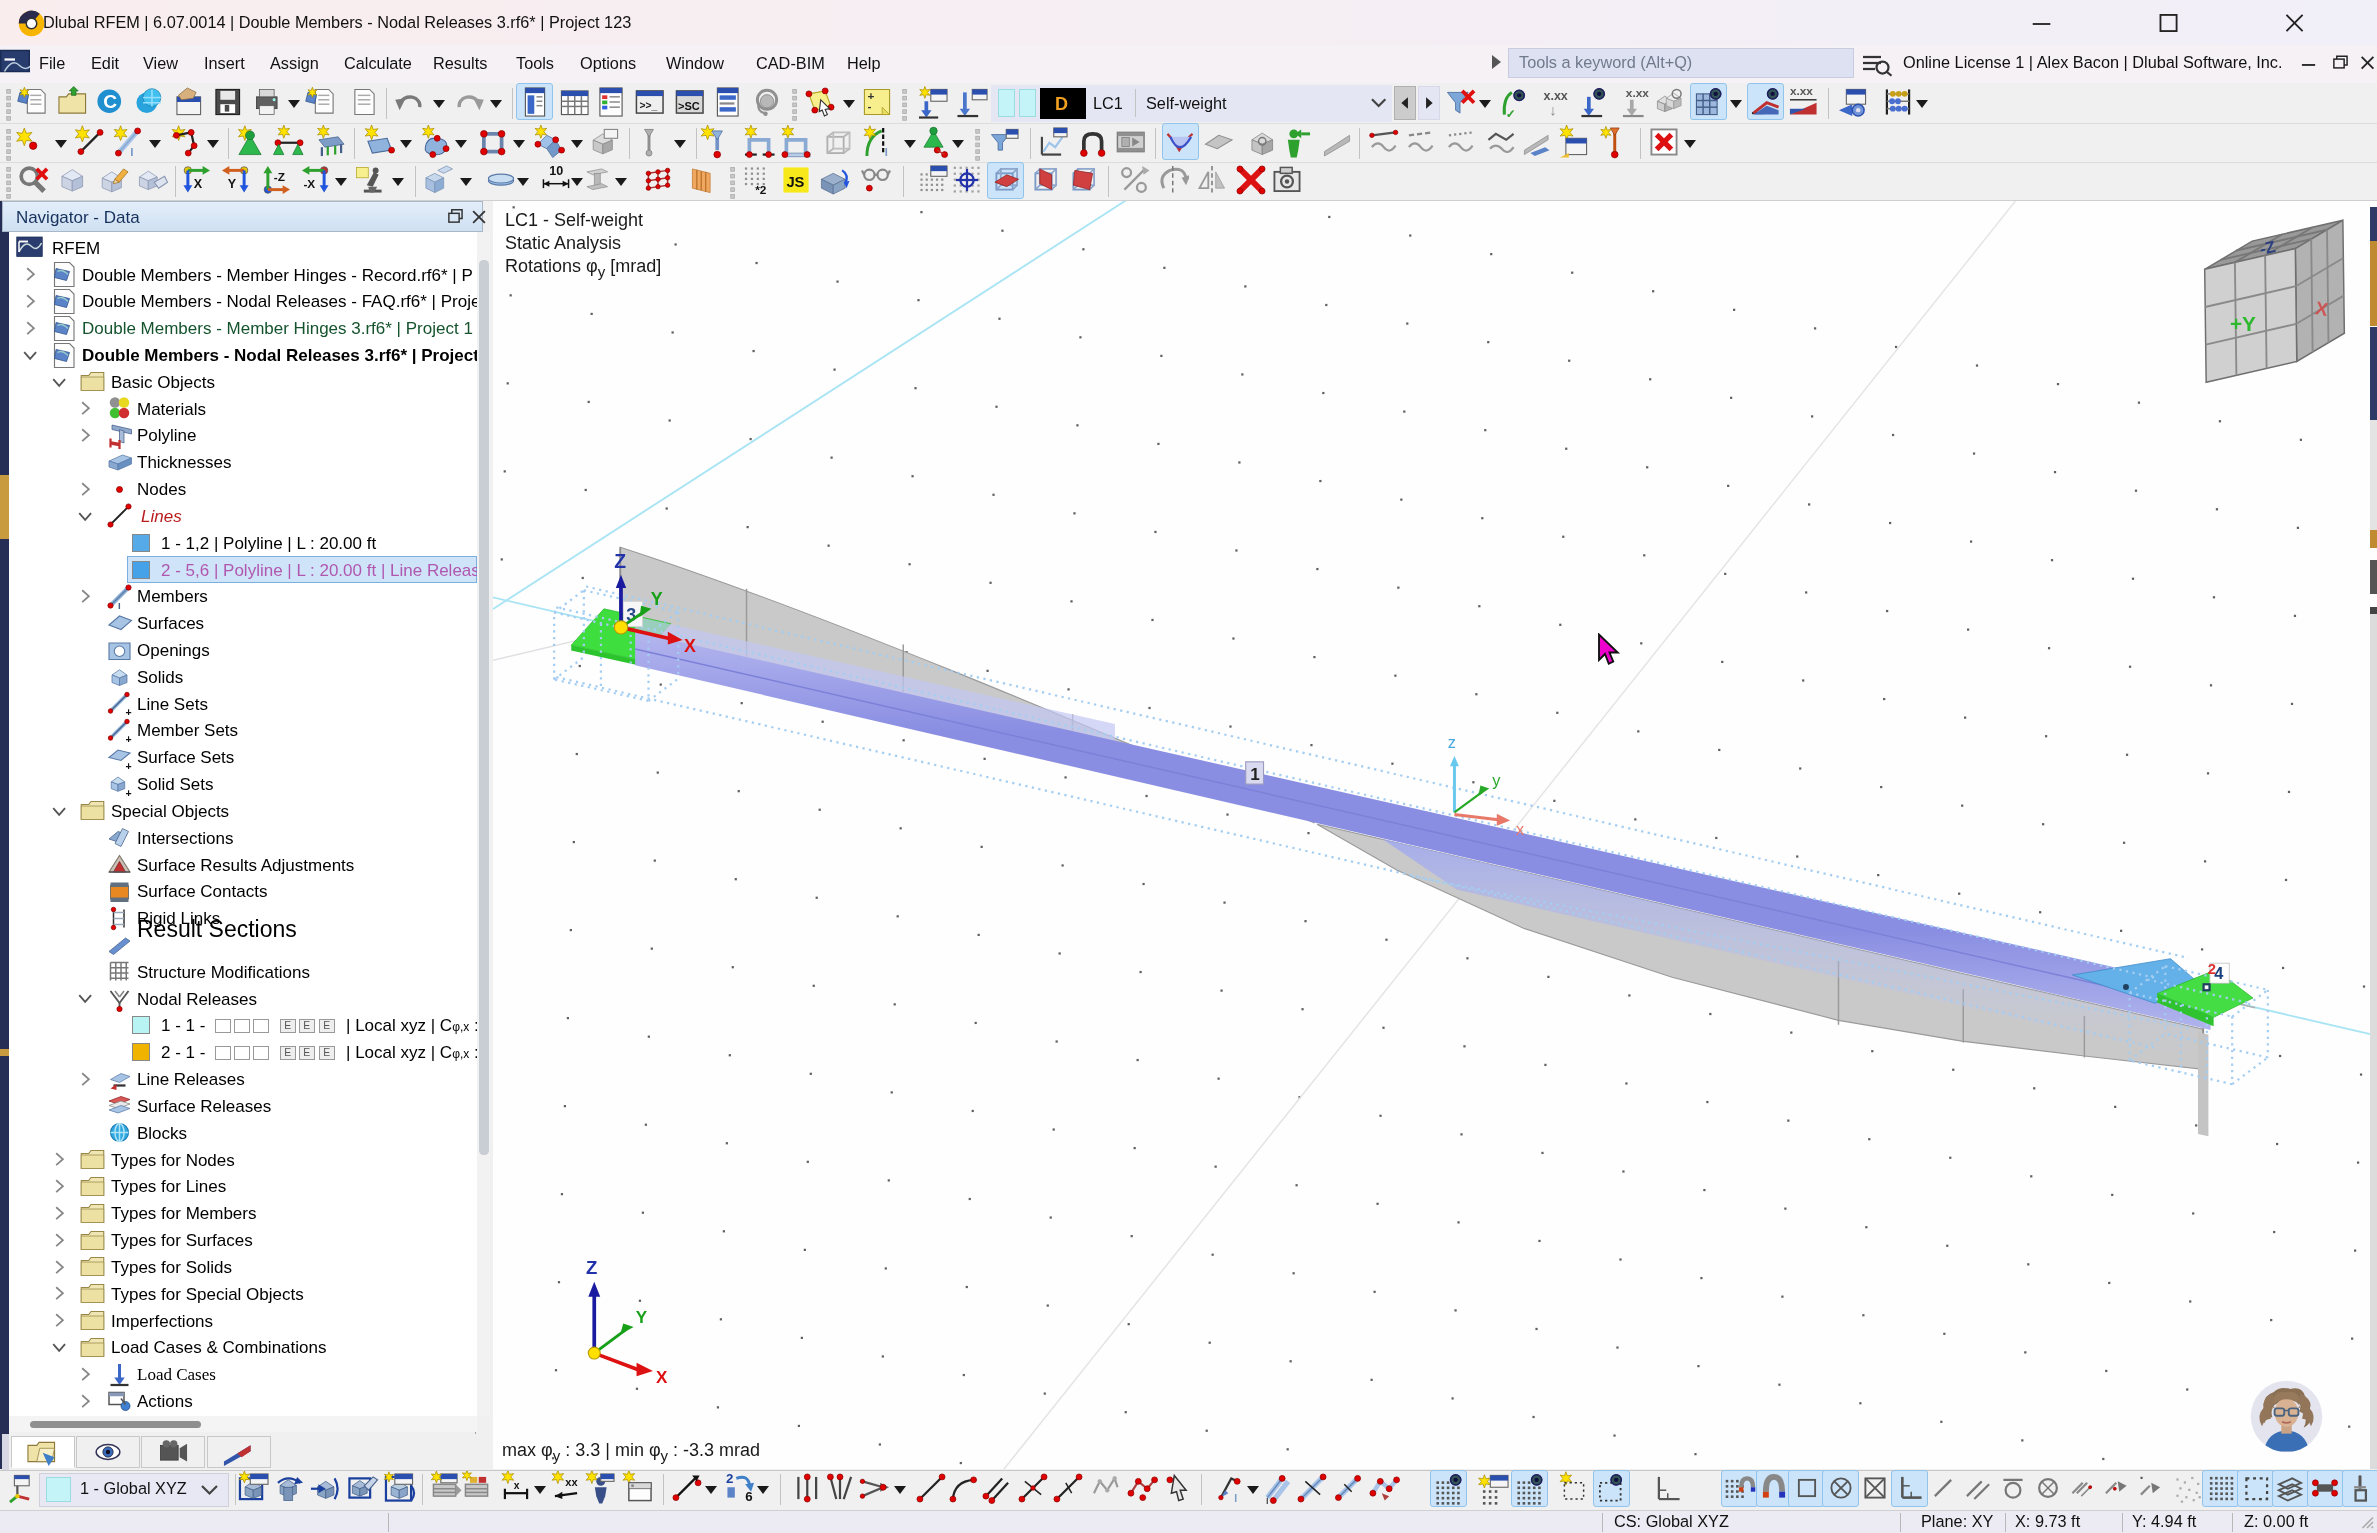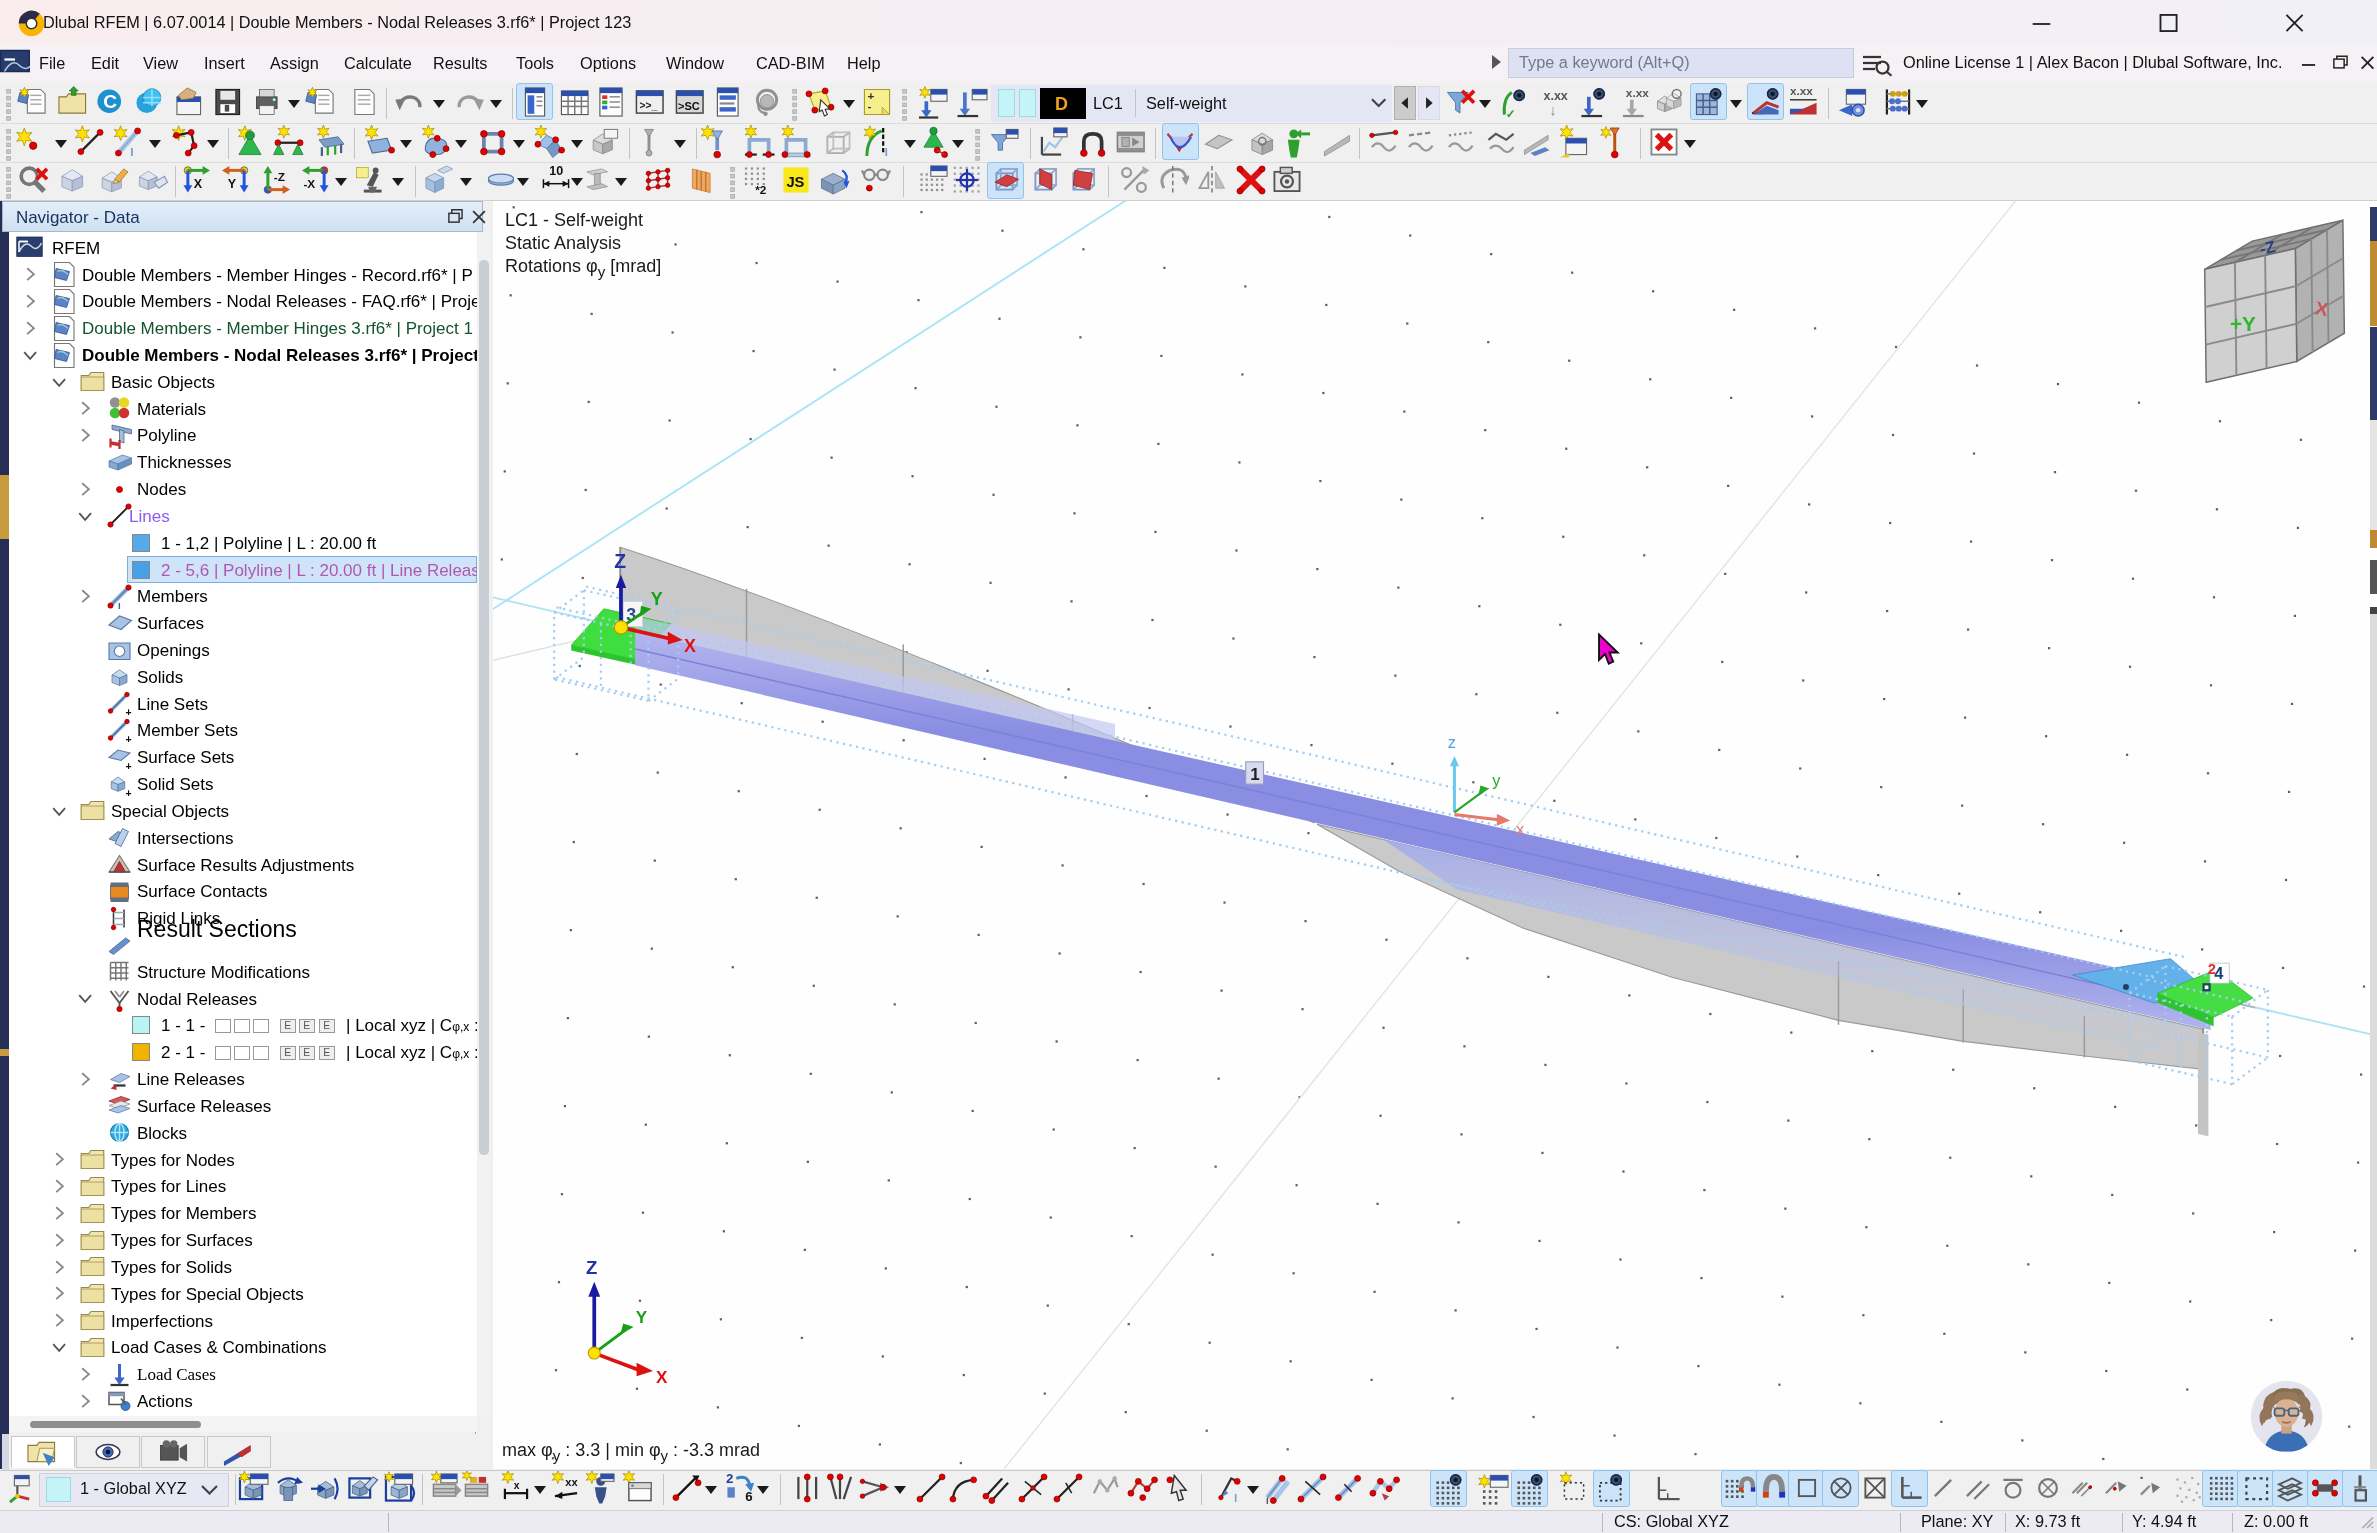--- a/index.html
+++ b/index.html
@@ -135,21 +135,21 @@
         </svg>
         <div class="abs" style="left:128px;top:248px;font-size:17px;color:#000;white-space:nowrap;">Nodes</div>
         <svg class="abs" style="left:68px;top:276px" width="16.3" height="16.3" viewBox="0 0 22 22">
           <path d="M 3 7 L 11 16 L 19 7" fill="none" stroke="#555" stroke-width="2.5"></path>
         </svg>
         <svg class="abs" style="left:97px;top:270px" width="27" height="27" viewBox="0 0 36 36">
           <line x1="6" y1="30" x2="30" y2="6" stroke="#222" stroke-width="2.5"></line>
           <circle cx="6" cy="30" r="3.5" fill="#e00000" stroke="#900000" stroke-width="1"></circle>
           <circle cx="30" cy="6" r="3.5" fill="#e00000" stroke="#900000" stroke-width="1"></circle>
         </svg>
-        <div class="abs" style="left:120px;top:275px;font-size:17px;color:#8b5cf6;white-space:nowrap;">Lines</div>
+        <div class="abs" style="left:132px;top:275px;font-size:17px;color:#b91c1c;white-space:nowrap;font-style:italic;">Lines</div>
         <div class="abs" style="left:123px;top:302px;width:18px;height:18px;background:#57aae8;border:0.7px solid #888"></div>
         <div class="abs" style="left:152px;top:302px;font-size:17px;color:#000;white-space:nowrap;">1 - 1,2 | Polyline | L : 20.00 ft</div>
         <div class="abs" style="left:118px;top:324px;width:350px;height:27px;background:#cfe4f8;border:0.7px solid #7ab0e0"></div>
         <div class="abs" style="left:123px;top:329px;width:18px;height:18px;background:#45a2e8;border:0.7px solid #888"></div>
         <div class="abs" style="left:152px;top:329px;font-size:17px;color:#000;white-space:nowrap;color:#b058b0;">2 - 5,6 | Polyline | L : 20.00 ft | Line Releas</div>
         <svg class="abs" style="left:68px;top:356px" width="16.3" height="16.3" viewBox="0 0 22 22">
           <path d="M 7 3 L 16 11 L 7 19" fill="none" stroke="#888" stroke-width="2.5"></path>
         </svg>
         <svg class="abs" style="left:97px;top:351px" width="27" height="27" viewBox="0 0 36 36">
           <line x1="6" y1="30" x2="30" y2="6" stroke="#90b4dc" stroke-width="6"></line>
@@ -452,21 +452,21 @@
     <div class="abs menuitem" style="left:270px">Assign</div>
     <div class="abs menuitem" style="left:344px">Calculate</div>
     <div class="abs menuitem" style="left:433px">Results</div>
     <div class="abs menuitem" style="left:516px">Tools</div>
     <div class="abs menuitem" style="left:580px">Options</div>
     <div class="abs menuitem" style="left:666px">Window</div>
     <div class="abs menuitem" style="left:756px">CAD-BIM</div>
     <div class="abs menuitem" style="left:847px">Help</div>
     <div class="abs" style="left:1492px;top:55px;width:0;height:0;border-top:7.4px solid transparent;border-bottom:7.4px solid transparent;border-left:9.7px solid #555"></div>
     <div class="abs" style="left:1508px;top:48px;width:346px;height:30px;background:#dde1f2;border:0.7px solid #c8cce0"></div>
-    <div class="abs" style="left:1519px;top:53px;font-size:16.3px;color:#707a8c">Type a keyword (Alt+Q)</div>
+    <div class="abs" style="left:1519px;top:53px;font-size:16.3px;color:#707a8c">Tools a keyword (Alt+Q)</div>
     <svg class="abs" style="left:1860px;top:51px" width="33" height="27" viewBox="0 0 44 36">
       <line x1="4" y1="8" x2="28" y2="8" stroke="#333" stroke-width="3"></line>
       <line x1="4" y1="16" x2="28" y2="16" stroke="#333" stroke-width="3"></line>
       <line x1="4" y1="24" x2="20" y2="24" stroke="#333" stroke-width="3"></line>
       <circle cx="30" cy="22" r="8" fill="none" stroke="#333" stroke-width="3"></circle>
       <line x1="36" y1="28" x2="42" y2="33" stroke="#333" stroke-width="3"></line>
     </svg>
     <div class="abs" style="left:1903px;top:53px;font-size:16.3px;color:#111;white-space:nowrap">Online License 1 | Alex Bacon | Dlubal Software, Inc.</div>
     <svg class="abs" style="left:2299px;top:53px" width="22" height="21" viewBox="0 0 30 28">
       <line x1="4" y1="16" x2="22" y2="16" stroke="#222" stroke-width="2.5"></line>

